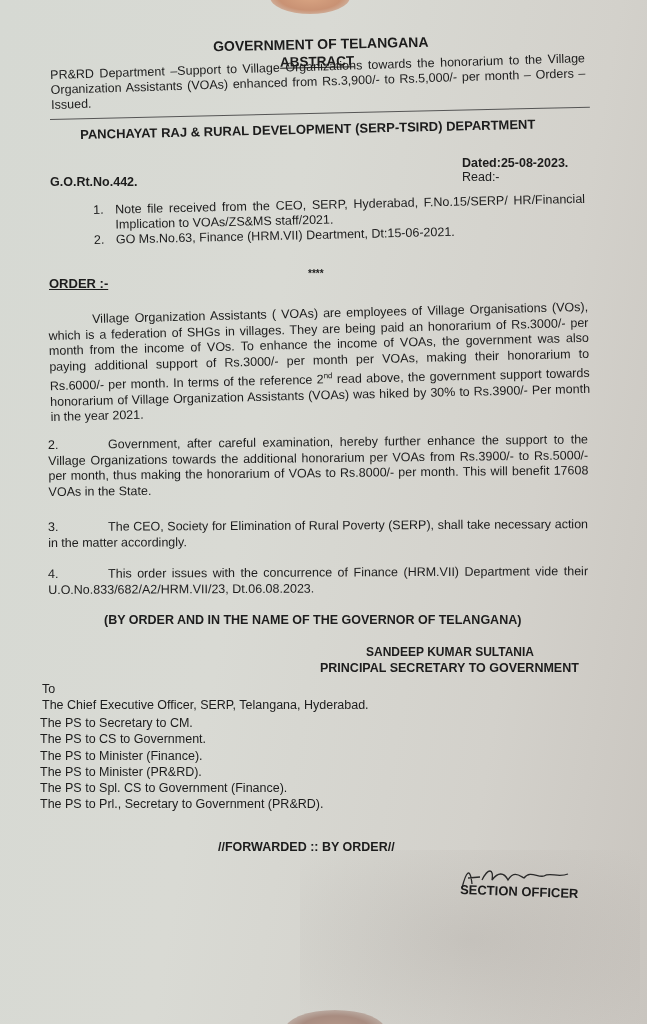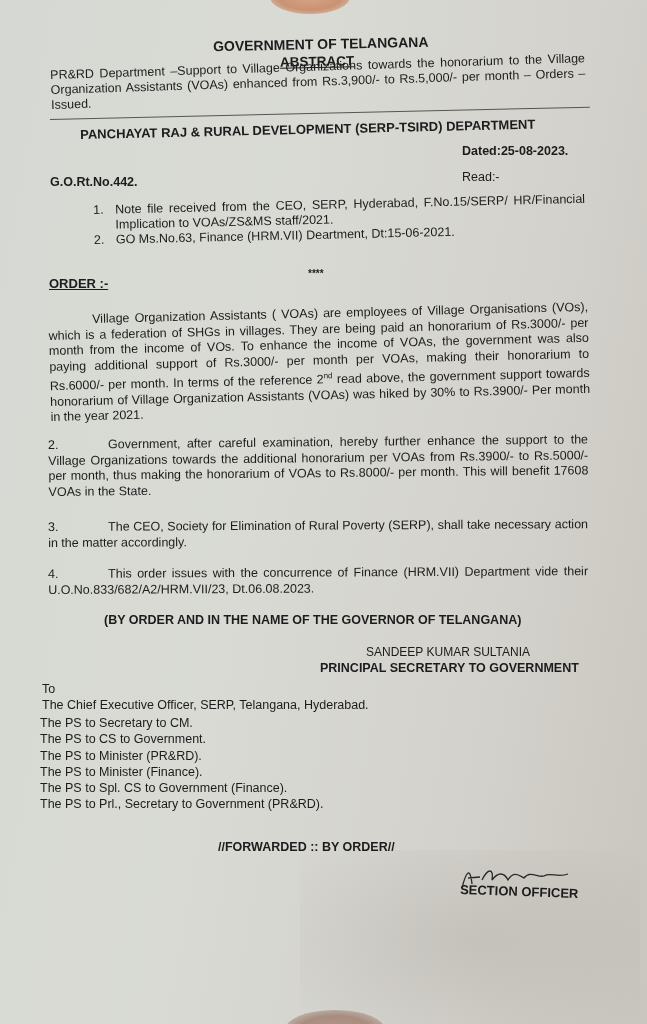--- a/index.html
+++ b/index.html
@@ -26,37 +26,37 @@
     background: radial-gradient(ellipse at center, rgba(120,110,105,0.15), rgba(0,0,0,0));
   }
   .abs { position: absolute; white-space: nowrap; }
   .u { text-decoration: underline; }
   .title { left: 213px; top: 36px; font-size: 14px; font-weight: bold; transform: rotate(-1.2deg); }
   .abstract { left: 280px; top: 54px; font-size: 13.5px; font-weight: bold; text-decoration: underline; transform: rotate(-1deg); }
   .subject { left: 50px; top: 68px; width: 535px; font-size: 12.5px; line-height: 15px; white-space: normal; text-align: justify; transform: rotate(-1.8deg); transform-origin: left top; }
   .rule1 { position: absolute; left: 50px; top: 119px; width: 540px; height: 1px; background: #555; transform: rotate(-1.3deg); transform-origin: left top; }
   .dept { left: 80px; top: 127px; font-size: 13px; font-weight: bold; transform: rotate(-1.3deg); transform-origin: left top; }
   .gono { left: 50px; top: 161px; font-size: 12.5px; font-weight: bold; margin-top: 14px; }
-  .dated { left: 462px; top: 144px; font-size: 12.5px; font-weight: bold; }
+  .dated { left: 462px; top: 156px; font-size: 12.5px; font-weight: bold; }
   .read { left: 462px; top: 170px; font-size: 12.5px; text-align: right; }
   .refs { left: 93px; top: 203px; font-size: 12.5px; line-height: 15px; transform: rotate(-1.3deg); transform-origin: left top; }
   .refs .ref { display: flex; }
   .refs .num { width: 22px; }
   .stars { left: 308px; top: 268px; font-size: 10px; font-weight: bold; }
   .order-h { left: 49px; top: 276px; font-size: 13px; font-weight: bold; text-decoration: underline; }
   .para { position: absolute; left: 48px; width: 540px; font-size: 12.5px; line-height: 15.5px; text-align: justify; }
   .p1 { top: 313px; transform: rotate(-1.4deg); transform-origin: left top; }
   .p2 { top: 438px; transform: rotate(-0.6deg); transform-origin: left top; }
   .p3 { top: 520px; transform: rotate(-0.3deg); transform-origin: left top; }
   .p4 { top: 567px; transform: rotate(-0.3deg); transform-origin: left top; }
   .indent { display: inline-block; width: 44px; }
   .pn { display: inline-block; width: 60px; }
   sup { font-size: 8px; }
   .governor { left: 104px; top: 613px; font-size: 12.5px; font-weight: bold; }
-  .signname { left: 366px; top: 645px; font-size: 12px; font-weight: normal; }
+  .signname { left: 366px; top: 645px; font-size: 12px; font-weight: bold; }
   .signdes { left: 320px; top: 661px; font-size: 12.5px; font-weight: bold; }
   .to { left: 42px; top: 681px; font-size: 12.5px; line-height: 16px; }
   .copy { left: 40px; top: 715px; font-size: 12.5px; line-height: 16.3px; }
   .fwd { left: 218px; top: 840px; font-size: 12.5px; font-weight: bold; }
   .sig-mark { left: 458px; top: 862px; }
   .section-officer { left: 460px; top: 884px; font-size: 13px; font-weight: bold; transform: rotate(2deg); }
 </style>
 </head>
 <body>
 
@@ -109,22 +109,22 @@
   <div class="abs signdes">PRINCIPAL SECRETARY TO GOVERNMENT</div>
 
   <div class="abs to">
     <div>To</div>
     <div>The Chief Executive Officer, SERP, Telangana, Hyderabad.</div>
   </div>
 
   <div class="abs copy">
     <div>The PS to Secretary to CM.</div>
     <div>The PS to CS to Government.</div>
+    <div>The PS to Minister (Finance).</div>
     <div>The PS to Minister (PR&amp;RD).</div>
-    <div>The PS to Minister (Finance).</div>
     <div>The PS to Spl. CS to Government (Finance).</div>
     <div>The PS to Prl., Secretary to Government (PR&amp;RD).</div>
   </div>
 
   <div class="abs fwd">//FORWARDED :: BY ORDER//</div>
 
   <div class="abs sig-mark">
     <svg width="130" height="30" viewBox="0 0 130 30">
       <path d="M4 26 C8 10, 12 4, 14 22 M10 16 L22 15 M24 18 C30 6, 36 6, 34 18 C40 10, 46 10, 50 18 C56 8, 62 14, 66 16 C72 8, 80 16, 86 14 C92 10, 100 16, 110 12" fill="none" stroke="#2a2a2a" stroke-width="1.3"></path>
     </svg>

